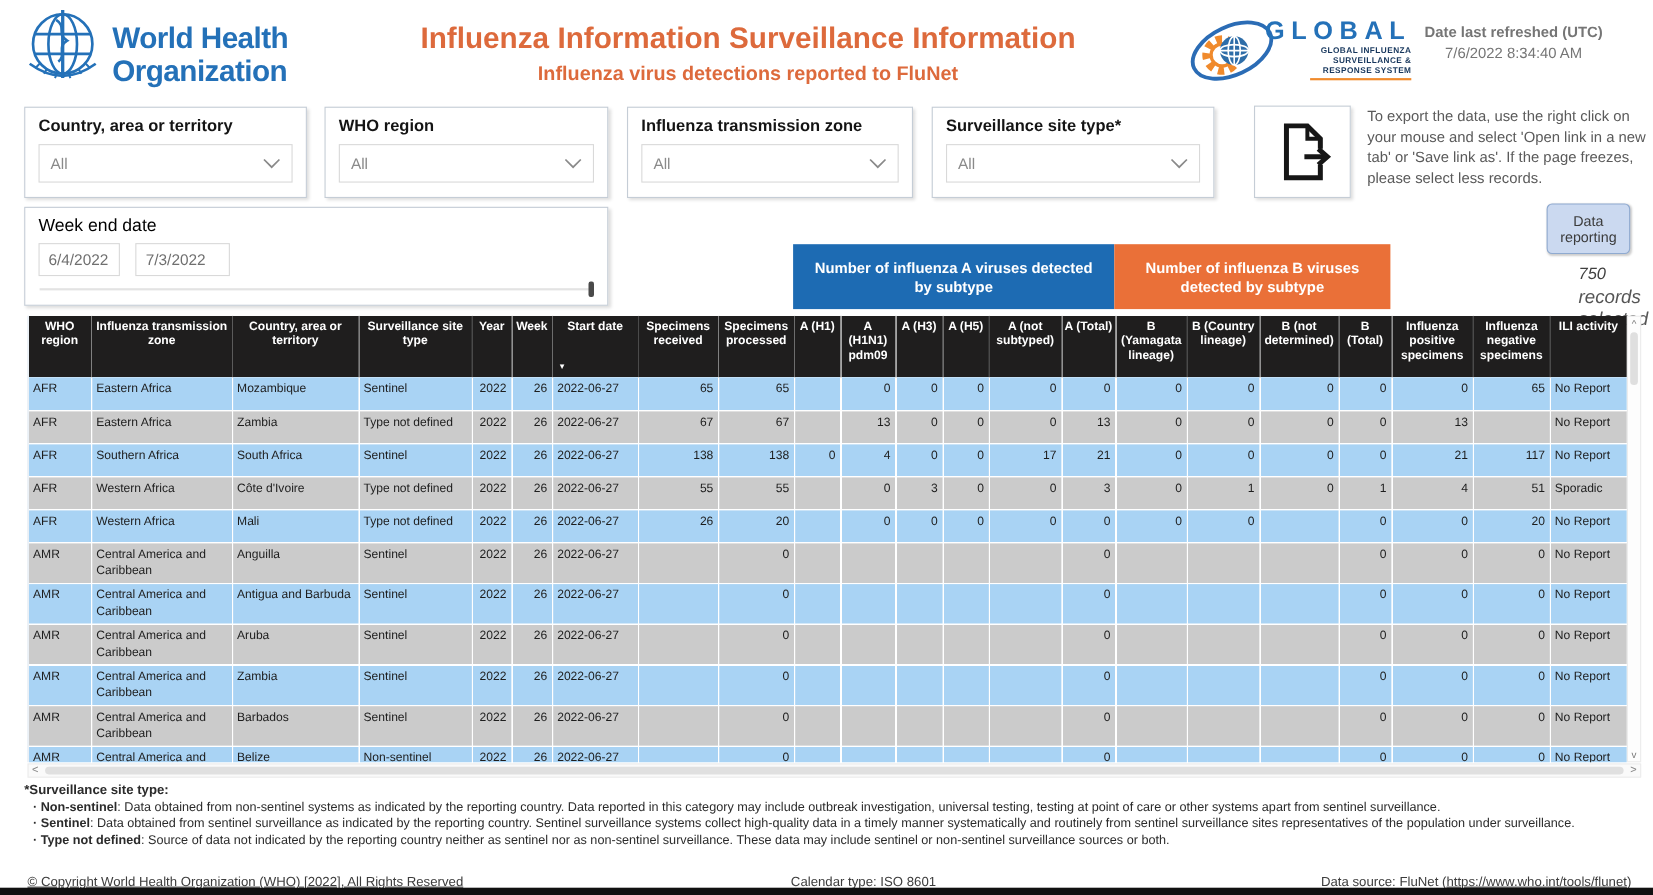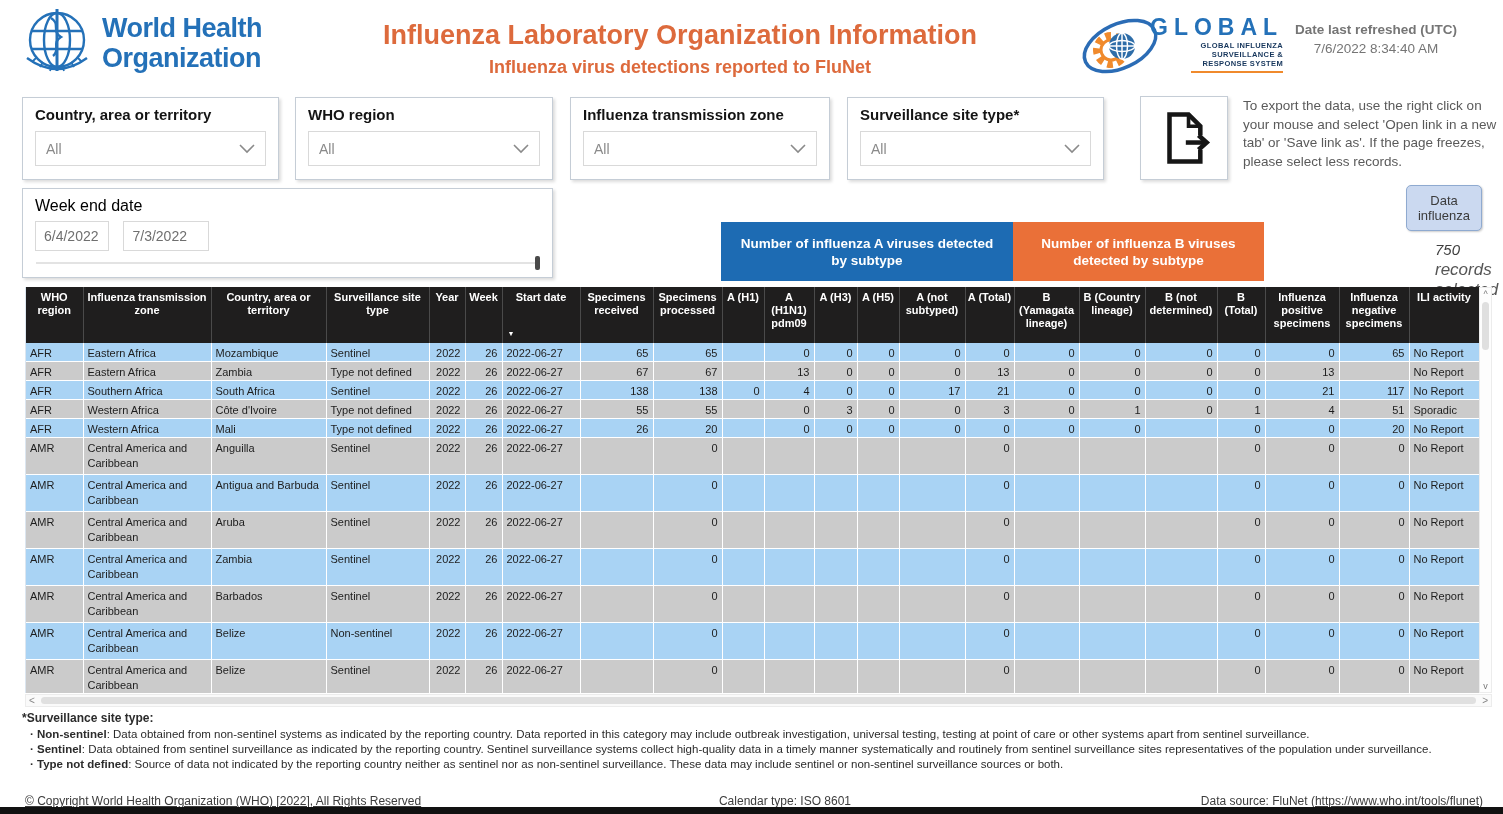--- a/index.html
+++ b/index.html
@@ -1,20 +1,20 @@
 <!DOCTYPE html>
 <html style="--who-blue: #2471B8; --title-orange: #DD6A3C; --banner-blue: #1D6BB3; --banner-orange: #EA7038; --row-blue: #A9D3F4; --row-grey: #CBCBCB; --header-bg: #1F1E1E; --button-blue: #CBD9F0; --gear-orange: #F08A2C;"><head>
 <meta charset="utf-8">
 <style>
   html,body{margin:0;padding:0;}
   body{font-family:"Liberation Sans",sans-serif;background:#fff;}
   .page{position:relative;width:1503px;height:814px;background:#fff;overflow:hidden;}
 
   
-  .who-logo{position:absolute;left:20px;top:6px;display:flex;align-items:center;gap:8px;}
+  .who-logo{position:absolute;left:20px;top:6px;display:flex;align-items:flex-end;gap:8px;}
   .who-name{color:var(--who-blue);font-weight:bold;font-size:27px;line-height:30px;letter-spacing:-0.5px;}
   .title-block{position:absolute;left:330px;top:20px;width:700px;text-align:center;}
   .main-title{color:var(--title-orange);font-weight:bold;font-size:27px;}
   .sub-title{color:var(--title-orange);font-weight:bold;font-size:18px;margin-top:6px;}
   .gisrs{position:absolute;left:1078px;top:2px;display:flex;align-items:flex-start;}
   .gisrs-text{margin-left:-14px;margin-top:12px;}
   .gisrs-name{color:var(--who-blue);font-weight:bold;font-size:23px;letter-spacing:6px;}
   .gisrs-sub{color:#16365c;font-weight:bold;font-size:7.5px;letter-spacing:0.4px;text-align:right;line-height:9px;}
   .gisrs-rule{height:2px;background:var(--gear-orange);margin-top:3px;width:92px;margin-left:auto;}
   .refresh{position:absolute;left:1276px;top:22px;width:200px;text-align:center;color:#757575;}
@@ -61,21 +61,21 @@
   
   .table-wrap{position:absolute;left:25px;top:287px;width:1453px;height:406px;overflow:hidden;border-left:1px solid #dce6f0;}
   .data-table{border-collapse:collapse;table-layout:fixed;width:1453px;font-size:11px;}
   .data-table th{background:var(--header-bg);color:#fff;font-weight:bold;vertical-align:top;text-align:center;
                  padding:4px 2px;border-right:1px solid #4a4a4a;line-height:13px;position:relative;}
   .data-table thead tr{height:56px;}
   .data-table td{padding:3px 4px 0 4px;vertical-align:top;border-right:1px solid rgba(255,255,255,.65);
                  border-bottom:1px solid #fff;line-height:15px;color:#1d1d1d;overflow:hidden;}
   tr.blue td{background:var(--row-blue);}
   tr.grey td{background:var(--row-grey);}
-  tr.short{height:18px;} tr.tall{height:37px;}
+  tr.short{height:30px;} tr.tall{height:37px;}
   td.num{text-align:right;} td.txt{text-align:left;}
   .sort-arrow{position:absolute;left:5px;bottom:3px;font-size:7px;color:#fff;}
 
   
   .vscroll{position:absolute;left:1479px;top:287px;width:13px;height:406px;background:#fdfdfd;border:1px solid #ececec;box-sizing:border-box;}
   .varrow{width:100%;text-align:center;font-size:9px;color:#777;height:12px;line-height:12px;cursor:pointer;}
   .varrow.down{position:absolute;bottom:0;}
   .vthumb{position:absolute;left:2px;top:14px;width:7px;height:48px;background:#dfdfdf;border-radius:4px;cursor:pointer;}
   .hscroll{position:absolute;left:25px;top:694px;width:1467px;height:13px;background:#fafafa;border:1px solid #ececec;box-sizing:border-box;}
   .harrow{position:absolute;top:0;font-size:10px;color:#888;line-height:11px;cursor:pointer;}
@@ -114,21 +114,21 @@
         <path d="M12 56 l4 -4 M20 61 l3 -5 M30 65 l2 -5 M44 65 l-2 -5 M54 61 l-3 -5 M62 56 l-4 -4" stroke-width="1.8"></path>
       </g>
     </svg>
     <div class="who-name">
       <div>World Health</div>
       <div>Organization</div>
     </div>
   </div>
 
   <div class="title-block">
-    <div class="main-title">Influenza Laboratory Organization Information</div>
+    <div class="main-title">Influenza Information Surveillance Information</div>
     <div class="sub-title">Influenza virus detections reported to FluNet</div>
   </div>
 
   <div class="gisrs">
     <svg width="86" height="84" viewBox="0 0 86 84">
       <ellipse cx="42" cy="44" rx="38" ry="22" fill="none" stroke="#2B6CB5" stroke-width="3.5" transform="rotate(-25 42 44)"></ellipse>
       <circle cx="33" cy="48" r="14" fill="none" stroke="#F08A2C" stroke-width="8" stroke-dasharray="5.5 4.5"></circle>
       <circle cx="33" cy="48" r="10" fill="#fff" stroke="#F08A2C" stroke-width="3"></circle>
       <circle cx="44" cy="44" r="13" fill="#2E6DA8"></circle>
       <g fill="none" stroke="#fff" stroke-width="1.5">
@@ -201,21 +201,21 @@
   <div class="export-note">To export the data, use the right click on your mouse and select 'Open link in a new tab' or 'Save link as'. If the page freezes, please select less records.</div>
 
   <div class="week-box">
     <div class="flabel">Week end date</div>
     <input class="date-input" type="text" value="6/4/2022" style="">
     <input class="date-input end" type="text" value="7/3/2022" style="">
     <div class="slider-track"></div>
     <div class="slider-handle"></div>
   </div>
 
-  <div class="dict-btn">Data influenza</div>
+  <div class="dict-btn">Data reporting</div>
   <div class="records">
     <div class="count">750</div>
     <div class="rlabel">records selected</div>
   </div>
 
   <div class="banner banner-a">Number of influenza A viruses detected by subtype</div>
   <div class="banner banner-b">Number of influenza B viruses detected by subtype</div>
 
   <div class="table-wrap">
     <table class="data-table">

